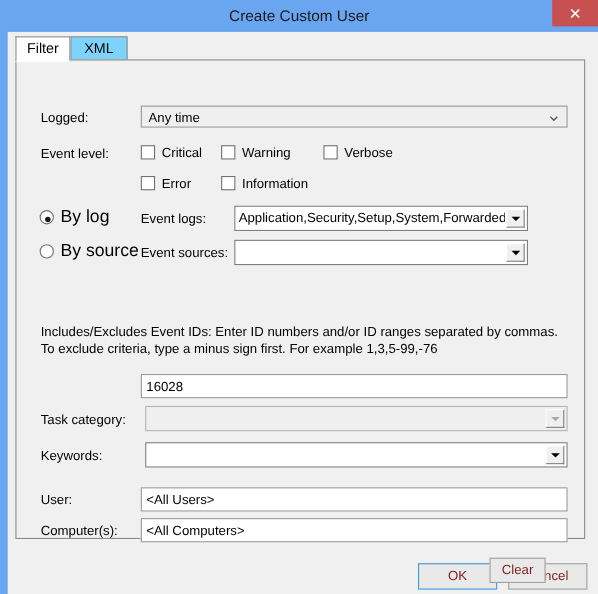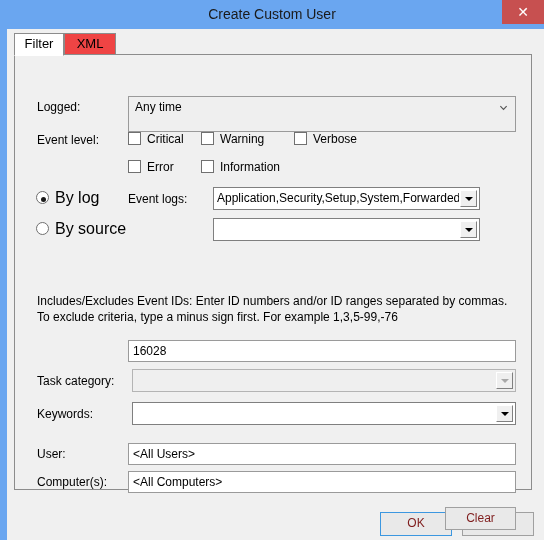--- a/index.html
+++ b/index.html
@@ -84,21 +84,21 @@
     cursor: pointer;
     color: #000;
   }
   .tab.active {
     background: #ffffff;
     border-bottom: 1px solid #ffffff;
     z-index: 3;
     height: 23px;
   }
   .tab.inactive {
-    background: #ef4444;
+    background: #7dd3fc;
     z-index: 1;
   }
   #tab-filter { left: 0; width: 50px; }
   #tab-xml { left: 50px; width: 52px; }
 
   
   #tabpage {
     position: absolute;
     left: 7px; top: 25px;
     width: 518px; height: 436px;
@@ -116,21 +116,21 @@
     line-height: 16px;
     white-space: nowrap;
   }
 
   
   .combo-flat {
     position: absolute;
     box-sizing: border-box;
     border: 1px solid #9a9a9a;
     background: #efefef;
-    height: 36px;
+    height: 20px;
     cursor: pointer;
   }
   .combo-flat .ctext {
     position: absolute;
     left: 6px; top: 0;
     line-height: 20px;
     font-size: 12px;
     color: #000;
     white-space: nowrap;
     overflow: hidden;
@@ -334,20 +334,21 @@
         <div class="ctext" style="width:242px;">Application,Security,Setup,System,Forwarded E</div>
         <div class="dbtn">
           <div class="tri"></div>
         </div>
       </div>
 
       <div class="rbwrap" style="left:21px; top:166px;">
         <div class="rbcircle"></div>
         <div class="rblabel">By source</div>
       </div>
+      <div class="lbl" style="left:113px; top:167px;">Event sources:</div>
       <div class="combo-classic" style="left:198px; top:163px; width:267px;">
         <div class="ctext" style="width:242px;"></div>
         <div class="dbtn">
           <div class="tri"></div>
         </div>
       </div>
 
       <div id="helptext">Includes/Excludes Event IDs: Enter ID numbers and/or ID ranges separated by commas. To exclude criteria, type a minus sign first. For example 1,3,5-99,-76</div>
 
       <div class="textbox" style="left:113px; top:285px; width:388px;">
@@ -373,21 +374,21 @@
       <div class="lbl" style="left:22px; top:391px;">User:</div>
       <div class="textbox" style="left:113px; top:388px; width:388px;">
         <div class="tval">&lt;All Users&gt;</div>
       </div>
 
       <div class="lbl" style="left:22px; top:419px;">Computer(s):</div>
       <div class="textbox" style="left:113px; top:416px; width:388px;">
         <div class="tval">&lt;All Computers&gt;</div>
       </div>
 
-      <div class="btn" style="left:430px; top:452px; width:71px; height:23px;">Clear</div>
+      <div class="btn" style="left:430px; top:452px; width:51px; height:23px;">Clear</div>
 
     </div>
 
     <div class="btn default" style="left:373px; top:483px; width:72px; height:24px;">OK</div>
     <div class="btn" style="left:455px; top:483px; width:72px; height:24px;">Cancel</div>
 
   </div>
 </div>
 
 </body></html>

